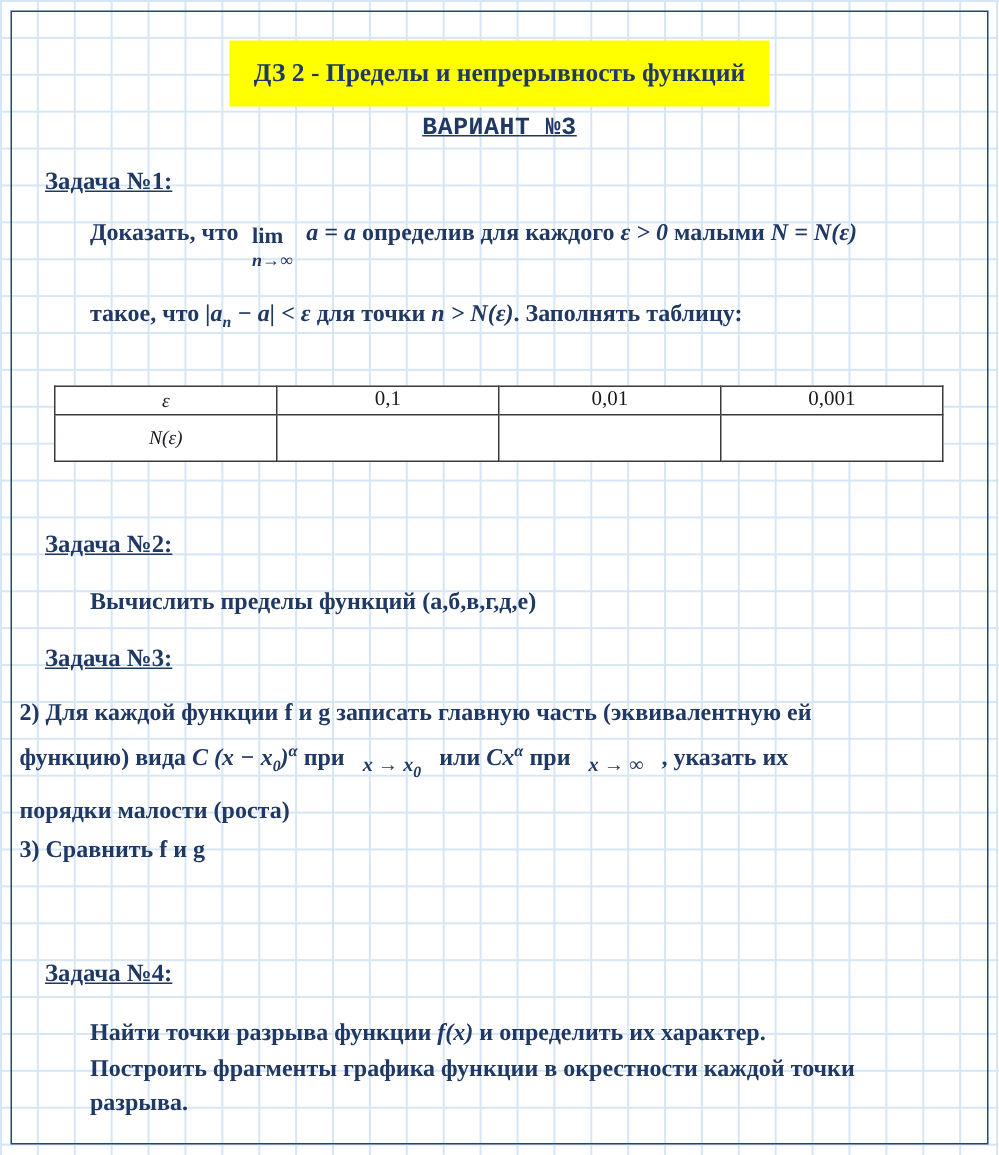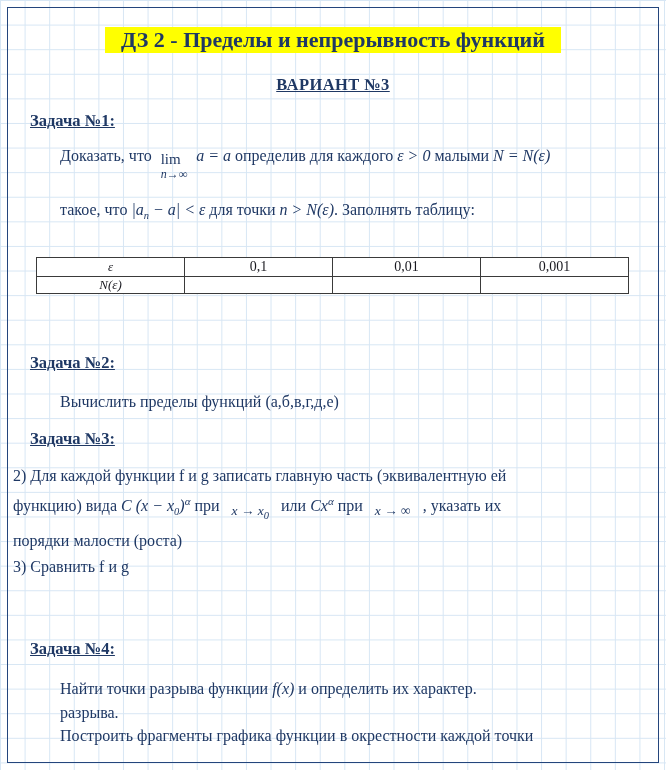--- a/index.html
+++ b/index.html
@@ -6,33 +6,33 @@
   html,body{margin:0;padding:0;background:#ffffff;}
   .page{position:relative;width:666px;height:770px;overflow:hidden;
     font-family:"Liberation Serif","DejaVu Serif",serif;color:#1f3864;
     background-color:#ffffff;
     background-image:linear-gradient(to right,#d7e6f4 1px,transparent 1px),
                      linear-gradient(to bottom,#d7e6f4 1px,transparent 1px);
     background-size:24.6px 24.6px;}
   .frame{position:absolute;left:7px;top:7px;right:7px;bottom:7px;border:1.6px solid #24457c;pointer-events:none;}
   .abs{position:absolute;}
   .center{left:0;right:0;text-align:center;}
-  .hl{display:inline-block;background:#ffff00;font-weight:bold;font-size:22px;padding:0 16px;}
-  .variant{font-weight:bold;font-size:16.5px;text-decoration:underline;letter-spacing:.4px;}
+  .hl{display:inline-block;background:#ffff00;font-weight:bold;font-size:17px;padding:12px 16px;}
+  .variant{font-weight:bold;font-size:16.5px;text-decoration:underline;letter-spacing:.4px;font-family:Liberation Mono, monospace;}
   .task-h{left:30px;font-weight:bold;font-size:16.5px;text-decoration:underline;}
-  .body-text{font-size:16px;line-height:22px;}
+  .body-text{font-size:16px;line-height:22px;font-weight:bold;}
   .math{font-style:italic;}
   .limstack{display:inline-block;vertical-align:-17px;line-height:15px;padding:0 5px;}
   .limstack .top{display:block;font-size:15px;font-style:normal;}
   .limstack .bot{display:block;font-size:12px;font-style:italic;}
   .lowmath{font-size:13.5px;vertical-align:-4px;padding:0 8px;}
   table.nt{position:absolute;top:257px;left:36px;width:593px;border-collapse:collapse;background:#ffffff;font-size:14px;color:#18181f;}
   table.nt td{border:1px solid #3a3a3a;text-align:center;padding:0;width:25%;}
   table.nt tr:first-child td{height:19px;}
-  table.nt tr:last-child td{height:17px;}
+  table.nt tr:last-child td{height:31px;}
   table.nt td.mcell{font-style:italic;font-size:13px;}
   sub.msub{font-size:10.5px;font-style:italic;}
   sup.msup{font-size:11px;font-style:italic;}
   .t3{left:13px;width:642px;line-height:25.5px;}
   .t4{left:60px;width:562px;line-height:23.5px;}
 </style>
 </head>
 <body>
 
 <div class="page">
@@ -101,16 +101,16 @@
     <div>3) Сравнить f и g</div>
   </div>
 
   <div class="abs task-h" style="top:639px;">Задача №4:</div>
   <div class="abs body-text t4" style="top:677px;">
     <div>
       <span>Найти точки разрыва функции</span>
       <span class="math">f(x)</span>
       <span>и определить их характер.</span>
     </div>
+    <div>Построить фрагменты графика функции в окрестности каждой точки</div>
     <div>разрыва.</div>
-    <div>Построить фрагменты графика функции в окрестности каждой точки</div>
   </div>
 </div>
 
 </body></html>

